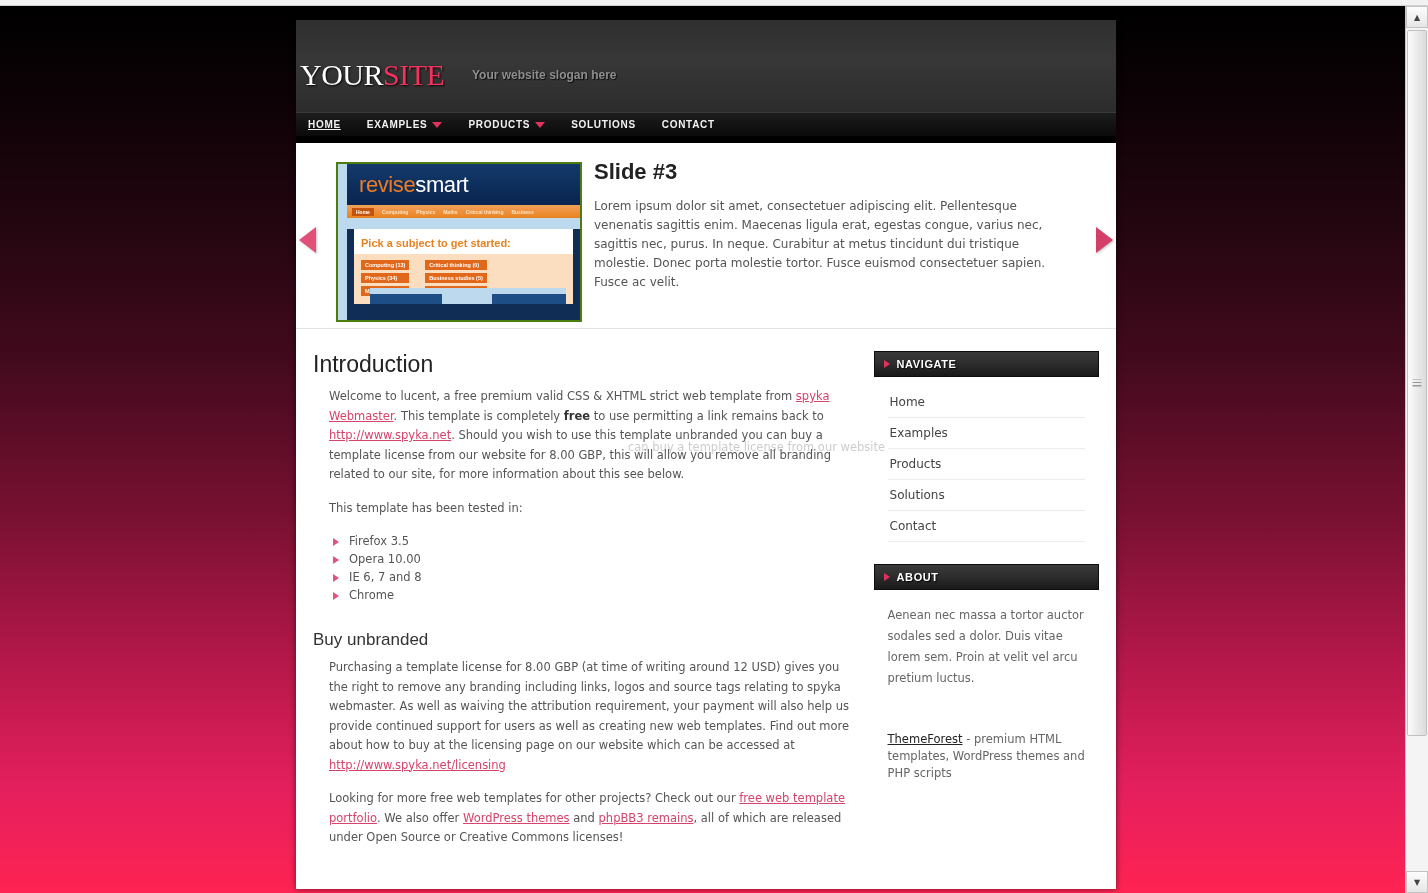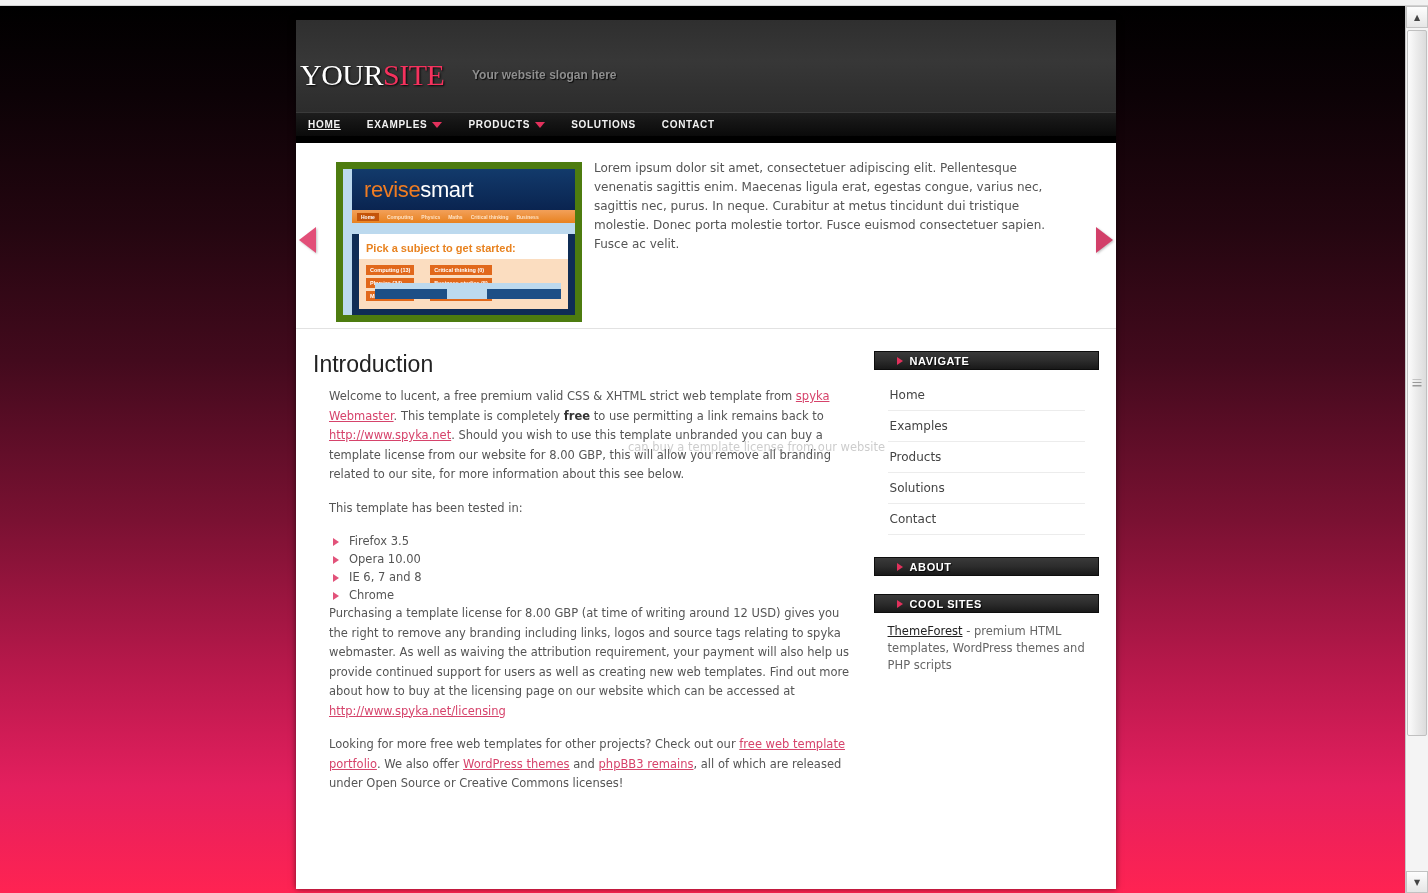--- a/index.html
+++ b/index.html
@@ -156,21 +156,21 @@
     position: relative;
     height: 185px;
     background: #ffffff;
     border-bottom: 1px solid #e2e2e2;
   }
   #slide-thumb {
     position: absolute;
     left: 40px; top: 19px;
     width: 246px; height: 160px;
     background: #0f2d55;
-    border: 7px solid #4d7c0f;
+    border: 2px solid #4d7c0f;
     box-sizing: border-box;
     overflow: hidden;
   }
   .thumb-leftbar {
     position: absolute; left: 0; top: 0;
     width: 9px; height: 100%;
     background: #bcd9ee;
   }
   .thumb-head {
     position: absolute; left: 9px; top: 0;
@@ -354,27 +354,27 @@
     font-family: "DejaVu Sans", sans-serif;
     font-size: 11.5px;
     color: rgba(120,120,120,0.38);
     white-space: nowrap;
     pointer-events: none;
   }
 
   
   .widget { margin-bottom: 18px; }
   .widget-head {
-    height: 19px;
+    height: 26px;
     background: linear-gradient(to bottom, #3a3a3a 0%, #2d2d2d 48%, #191919 100%);
     border: 1px solid #0d0d0d;
     box-sizing: border-box;
     display: flex;
     align-items: center;
-    padding-left: 22px;
+    padding-left: 9px;
     gap: 7px;
   }
   .widget-head .caret-right {
     width: 0; height: 0;
     border-top: 4px solid transparent;
     border-bottom: 4px solid transparent;
     border-left: 6px solid #e2315c;
   }
   .widget-head .wh-label {
     font-family: "Liberation Sans", sans-serif;
@@ -489,20 +489,21 @@
             </div>
           </div>
           <div class="thumb-footstrip">
             <div class="thumb-footbar tfb-l"></div>
             <div class="thumb-footbar tfb-r"></div>
           </div>
         </div>
       </div>
 
       <div id="slide-text">
+        <h2 id="slide-title">Slide #3</h2>
         <p id="slide-desc">Lorem ipsum dolor sit amet, consectetuer adipiscing elit. Pellentesque venenatis sagittis enim. Maecenas ligula erat, egestas congue, varius nec, sagittis nec, purus. In neque. Curabitur at metus tincidunt dui tristique molestie. Donec porta molestie tortor. Fusce euismod consectetuer sapien. Fusce ac velit.</p>
       </div>
     </div>
 
     <div id="body-area">
 
       <div id="content">
 
         <h2 class="sec-title">Introduction</h2>
 
@@ -510,20 +511,21 @@
 
         <p class="body-text">This template has been tested in:</p>
 
         <ul class="check-list">
           <li>Firefox 3.5</li>
           <li>Opera 10.00</li>
           <li>IE 6, 7 and 8</li>
           <li>Chrome</li>
         </ul>
 
+        <h3 class="sub-title">Buy unbranded</h3>
         <p class="body-text"><span>Purchasing a template license for 8.00 GBP (at time of writing around 12 USD) gives you the right to remove any branding including links, logos and source tags relating to spyka webmaster. As well as waiving the attribution requirement, your payment will also help us provide continued support for users as well as creating new web templates. Find out more about how to buy at the licensing page on our website which can be accessed at </span><a class="lnk" href="#">http://www.spyka.net/licensing</a></p>
 
         <p class="body-text"><span>Looking for more free web templates for other projects? Check out our </span><a class="lnk" href="#">free web template portfolio</a><span>. We also offer </span><a class="lnk" href="#">WordPress themes</a><span> and </span><a class="lnk" href="#">phpBB3 remains</a><span>, all of which are released under Open Source or Creative Commons licenses!</span></p>
       </div>
 
       <div id="sidebar">
 
         <div class="widget">
           <div class="widget-head">
             <span class="caret-right"></span>
@@ -538,27 +540,26 @@
               <li>Contact</li>
             </ul>
           </div>
         </div>
 
         <div class="widget">
           <div class="widget-head">
             <span class="caret-right"></span>
             <span class="wh-label">ABOUT</span>
           </div>
+          <div class="widget-body">
+            <p class="side-text">Aenean nec massa a tortor auctor sodales sed a dolor. Duis vitae lorem sem. Proin at velit vel arcu pretium luctus.</p>
+          </div>
         </div>
 
         <div class="widget">
-          <div class="widget-head">
-            <span class="caret-right"></span>
-            <span class="wh-label">COOL SITES</span>
-          </div>
           <div class="widget-body">
             <p class="cool-item"><a href="#">ThemeForest</a><span> - </span><span>premium HTML templates, WordPress themes and PHP scripts</span></p>
 
           </div>
         </div>
 
       </div>
     </div>
   </div>
 

